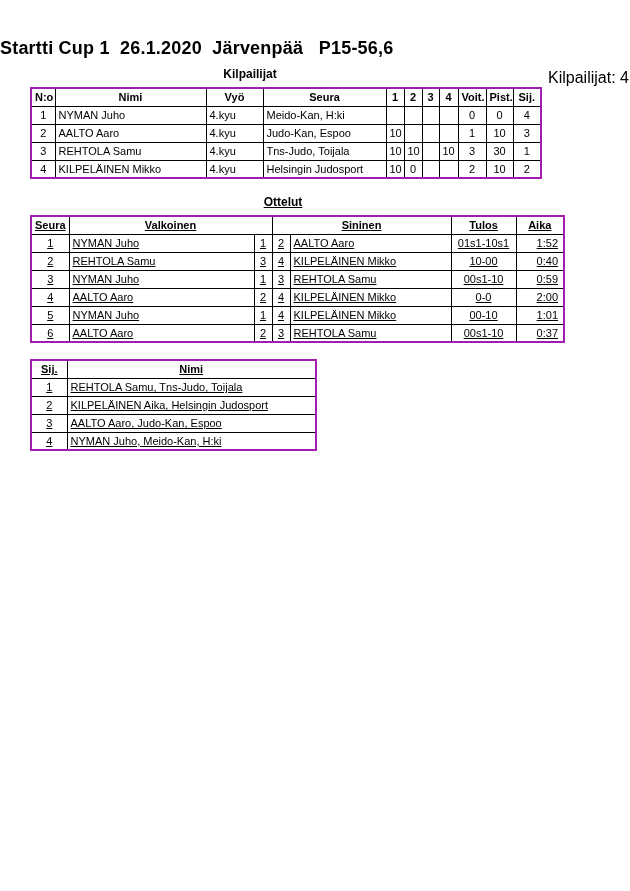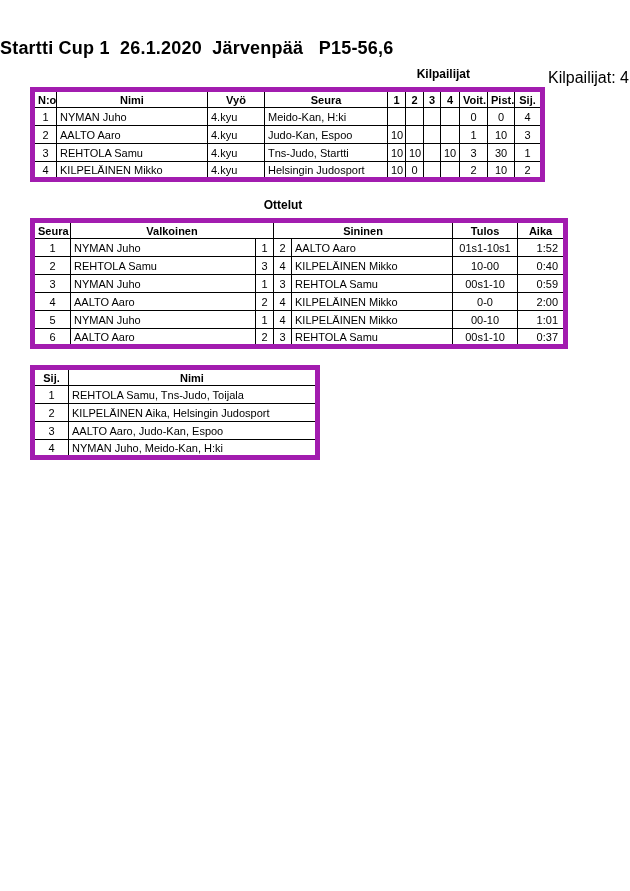--- a/index.html
+++ b/index.html
@@ -20,34 +20,34 @@
     white-space: pre;
     letter-spacing: 0.2px;
   }
   .section { position: relative; margin-left: 30px; }
   .section-heading {
     font-size: 12px;
     font-weight: bold;
     text-align: center;
     margin-bottom: 6px;
   }
-  .section-heading.nudge-left-big { padding-right: 70px; text-align: right; }
+  .section-heading.nudge-left-big { padding-right: 70px; }
   .section-heading.nudge-left-small { padding-right: 27px; }
   .count-label {
     position: absolute;
     top: 2px;
     left: 518px;
     font-size: 16px;
     white-space: nowrap;
   }
-  .gap-before { margin-top: 16px; }
+  .gap-before { margin-top: 16px; text-decoration: underline; }
   table {
     border-collapse: collapse;
     table-layout: fixed;
-    border: 5px solid #a21caf;
+    border: 2px solid #a21caf;
   }
   th, td {
     border: 1px solid #000;
     font-size: 11px;
     height: 18px;
     padding: 1px 3px;
     overflow: hidden;
     white-space: nowrap;
   }
   th { font-weight: bold; text-align: center; }
@@ -118,21 +118,21 @@
             <td class="c"></td>
             <td class="c"></td>
             <td class="c">1</td>
             <td class="c">10</td>
             <td class="c">3</td>
           </tr>
           <tr>
             <td class="c">3</td>
             <td class="l">REHTOLA Samu</td>
             <td class="l">4.kyu</td>
-            <td class="l">Tns-Judo, Startti</td>
+            <td class="l">Tns-Judo, Toijala</td>
             <td class="c">10</td>
             <td class="c">10</td>
             <td class="c"></td>
             <td class="c">10</td>
             <td class="c">3</td>
             <td class="c">30</td>
             <td class="c">1</td>
           </tr>
           <tr>
             <td class="c">4</td>

